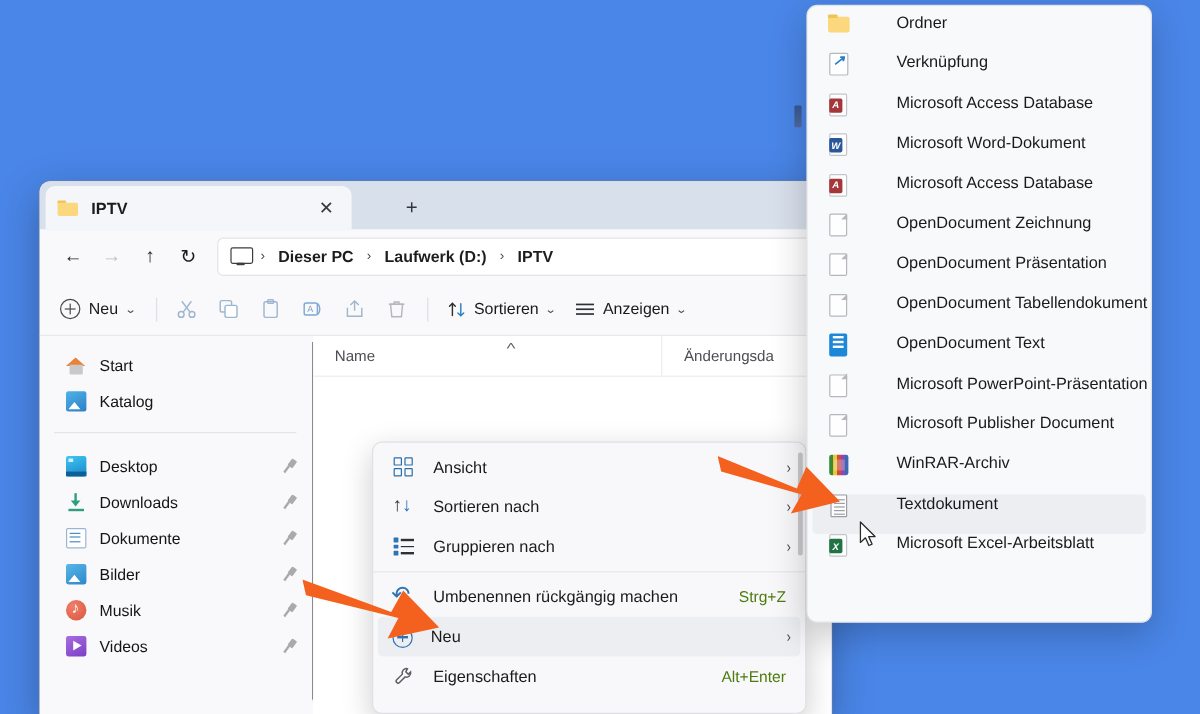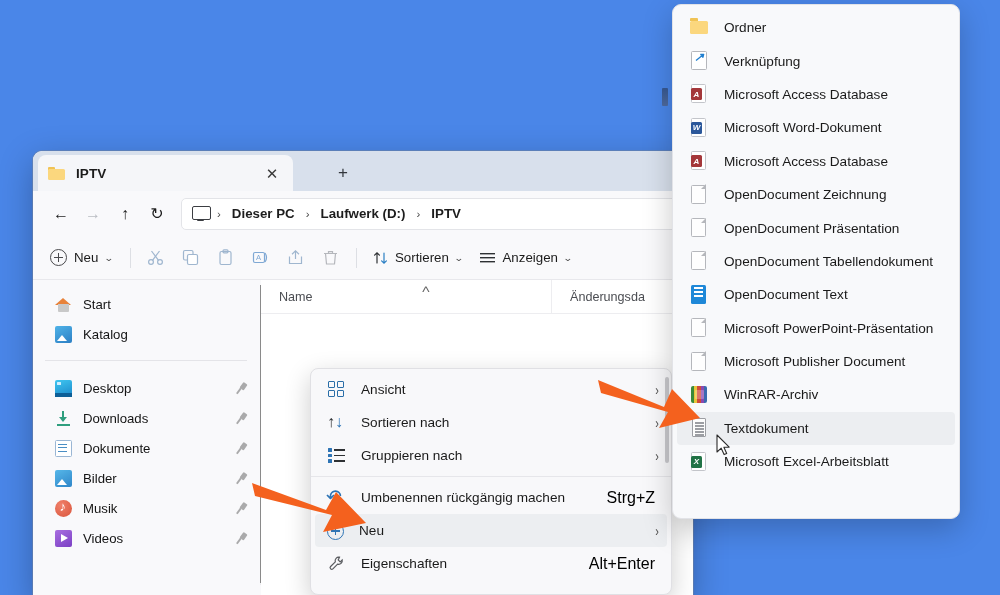--- a/index.html
+++ b/index.html
@@ -303,21 +303,21 @@
     height: 33px; margin: 0 4px; padding: 0 8px 0 12px;
     border-radius: 4px;
     font-size: 13.6px; color: #1a1a1a;
   }
   .ctx-item.hl { background: #eceef1; }
   .ctx-ico {
     width: 19px; height: 19px; margin-right: 15px; flex: none;
     position: relative; color: #2e74b5;
   }
   .ctx-label { flex: 1; white-space: nowrap; }
-  .ctx-accel { font-size: 16px; color: #000000; margin-right: 4px; }
+  .ctx-accel { font-size: 13px; color: #4d7c0f; margin-right: 4px; }
   .ctx-arrow { font-size: 11px; color: #4a4a4a; transform: scaleY(1.25); margin-left: 8px; }
   .ctx-divider { height: 1px; background: #e6e6ea; margin: 4px 0; }
 
   
   .i-view span {
     position:absolute; width:7px; height:7px;
     border:1.5px solid #2a6ea8; border-radius:1px;
   }
   .i-view span:nth-child(1){left:1px;top:1px;}
   .i-view span:nth-child(2){left:10px;top:1px;}
@@ -362,24 +362,24 @@
     left: 672px; top: 4px;
     width: 288px; height: 515px;
     background: #f8f9fb;
     border: 1px solid #e2e3e7;
     border-radius: 9px;
     box-shadow: 0 10px 30px rgba(0,0,0,.22);
     padding: 6px 0;
     overflow: hidden;
   }
   .sub-item {
-    display: flex; align-items: center;
+    display: flex; align-items: flex-start;
     height: 33.4px; margin: 0 4px; padding: 0 10px 0 12px;
     border-radius: 4px;
-    font-size: 13.6px; color: #1a1a1a;
+    font-size: 13.6px; color: #1a1a1a; gap: 23px;
   }
   .sub-item.hl { background: #eceef1; }
   .sub-ico { width: 20px; height: 20px; margin-right: 15px; flex:none; position: relative; }
   .sub-label { white-space: nowrap; }
 
   
   .pg {
     width: 15px; height: 19px; background: #fefefe;
     border: 1.2px solid #b5b7bc; border-radius: 1.5px;
     position: absolute; left: 2px; top: 0;

